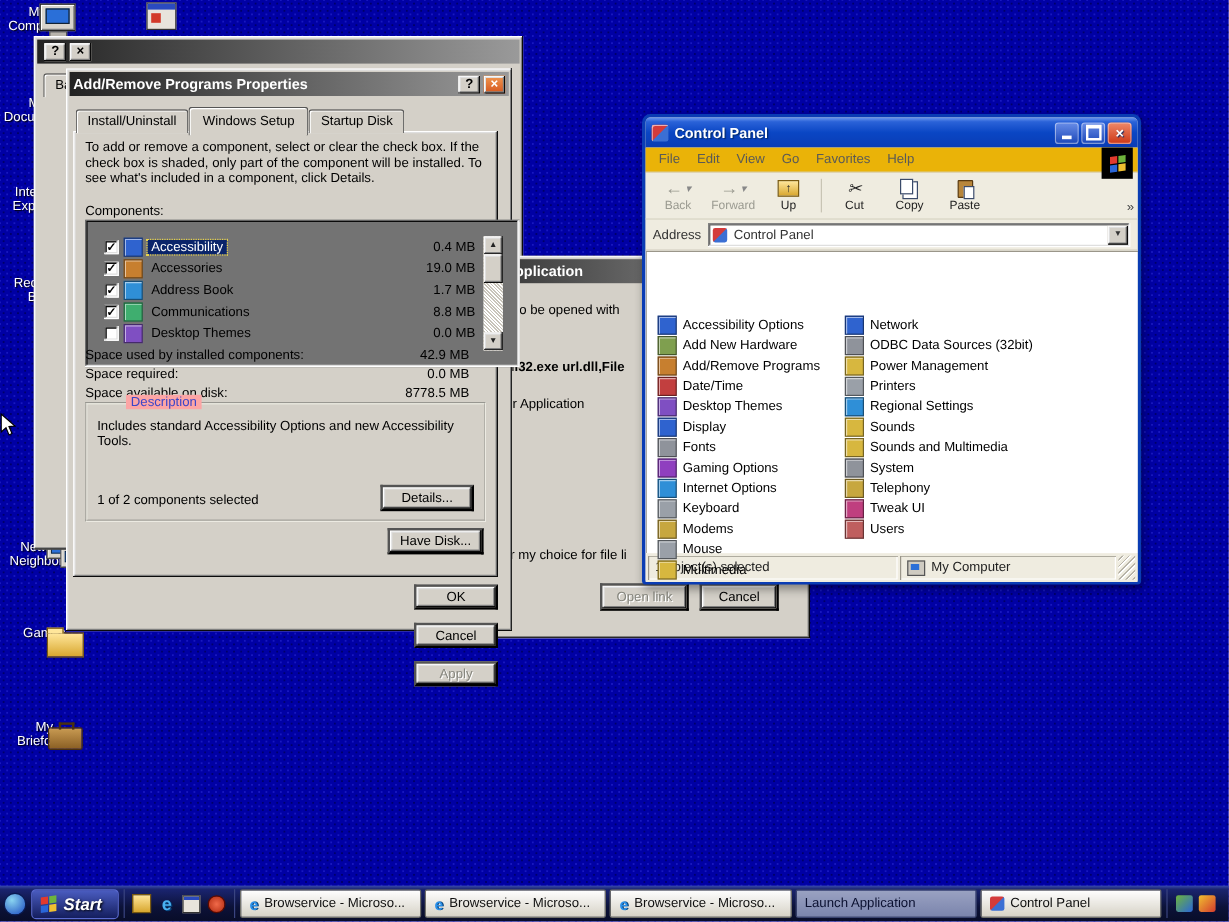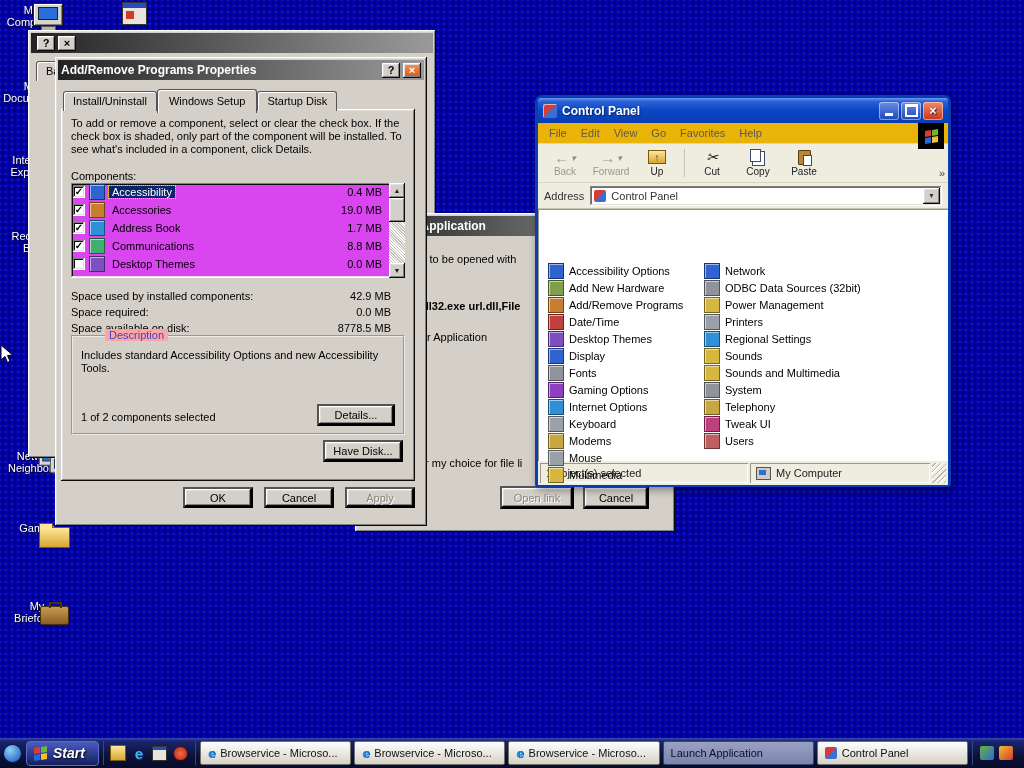--- a/index.html
+++ b/index.html
@@ -49,22 +49,22 @@
   #win-display{left:28px;top:30px;width:402px;height:422px;z-index:10;}
   
   #win-ar{left:55px;top:57px;width:366px;height:463px;z-index:40;}
   .tabs{position:absolute;left:8px;top:32px;display:flex;align-items:flex-end;height:22px;z-index:3;}
   .tab{padding:3px 9px 4px;background:#d4d0c8;border:1px solid #555;border-bottom:none;border-radius:3px 3px 0 0;box-shadow:inset 1px 1px 0 #fff;cursor:pointer;white-space:nowrap;}
   .tab.active{padding:5px 11px 6px;margin-bottom:-2px;z-index:4;}
   .tabpage{position:absolute;left:6px;top:52px;width:354px;height:372px;background:#d4d0c8;
     box-shadow:inset -1px -1px #0a0a0a,inset 1px 1px #fff,inset -2px -2px #808080,inset 2px 2px #dfdfdf;}
   .intro{position:absolute;left:10px;top:8px;width:334px;line-height:13px;}
   .cmp-label{position:absolute;left:10px;top:61px;}
-  .listbox{position:absolute;left:10px;top:74px;width:334px;height:95px;display:flex;background:#d946ef;
-    box-shadow:inset -1px -1px #fff,inset 1px 1px #808080,inset -2px -2px #dfdfdf,inset 2px 2px #0a0a0a;padding:0;}
+  .listbox{position:absolute;left:10px;top:74px;width:334px;height:95px;display:flex;background:#737373;
+    box-shadow:inset -1px -1px #fff,inset 1px 1px #808080,inset -2px -2px #dfdfdf,inset 2px 2px #0a0a0a;padding:14px;}
   .lrows{flex:1;overflow:hidden;}
   .lrow{height:18px;display:flex;align-items:center;gap:4px;padding:0 2px;cursor:pointer;}
   .cb{width:12px;height:12px;flex:none;background:#fff;display:flex;align-items:center;justify-content:center;font-weight:bold;font-size:10px;
     box-shadow:inset -1px -1px #fff,inset 1px 1px #808080,inset -2px -2px #dfdfdf,inset 2px 2px #0a0a0a;}
   .cb.checked::before{content:"✓";margin-top:-1px;}
   .cmp-ico,.cp-ico{width:14px;height:14px;flex:none;border:1px solid rgba(0,0,0,.45);box-shadow:inset 1px 1px rgba(255,255,255,.55);}
   .lname{padding:0 3px;white-space:nowrap;}
   .lname.sel{background:#0a246a;color:#fff;outline:1px dotted #e8d44a;}
   .lsize{margin-left:auto;padding-right:5px;}
   .sb{width:16px;flex:none;display:flex;flex-direction:column;background:#dedbd2;
@@ -77,21 +77,21 @@
   .sb-spacer{flex:1;}
   .sprow{position:absolute;left:10px;right:24px;display:flex;}
   .sprow .spv{margin-left:auto;}
   .sp0{top:181px;} .sp1{top:197px;} .sp2{top:213px;}
   .gbox{position:absolute;left:10px;top:226px;width:330px;height:96px;border:2px groove #eceae2;}
   .gcap{position:absolute;top:-8px;left:8px;background:#fca5a5;padding:0 4px;color:#3c46c8;margin-left:24px;}
   .gtext{position:absolute;left:8px;top:12px;width:300px;line-height:13px;}
   .gsel{position:absolute;left:8px;bottom:10px;}
   .btn-details{position:absolute;right:8px;bottom:7px;width:78px;height:22px;}
   .btn-havedisk{position:absolute;right:12px;top:331px;width:80px;height:22px;}
-  .dlg-buttons{position:absolute;top:430px;right:12px;display:flex;gap:11px;}
+  .dlg-buttons{position:absolute;top:430px;right:12px;display:flex;gap:11px;flex-direction:column;}
   .dlg-buttons .b95{width:70px;height:21px;}
 
   
   #dlg-launch{left:355px;top:213px;width:314px;height:313px;z-index:20;}
   .frag{position:absolute;white-space:nowrap;}
   .frag1{left:66px;top:40px;}
   .frag2{left:64px;top:87px;font-weight:bold;}
   .frag3{left:66px;top:118px;}
   .frag4{left:64px;top:244px;}
   .btn-openlink{position:absolute;left:145px;top:273px;width:74px;height:23px;}

